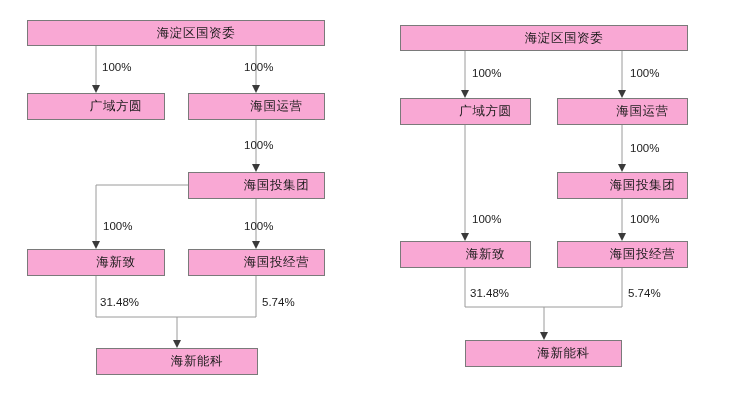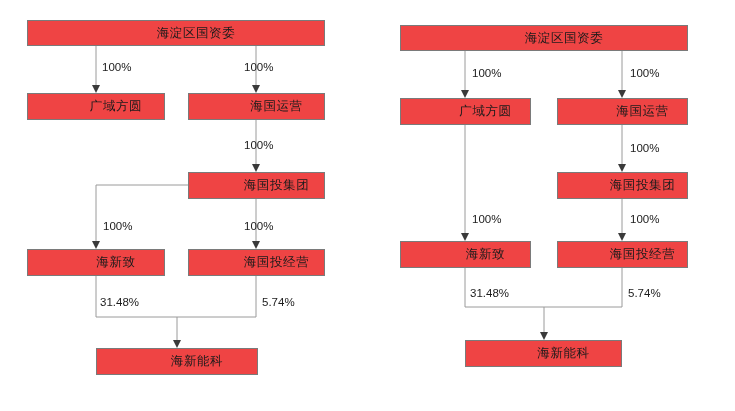--- a/index.html
+++ b/index.html
@@ -18,21 +18,21 @@
     position: absolute;
     left: 0;
     top: 0;
     width: 735px;
     height: 411px;
   }
   .node-box {
     position: absolute;
     box-sizing: border-box;
     border: 1px solid #7a7a7a;
-    background: #ef4444;
+    background: #f9a8d4;
     display: flex;
     align-items: center;
     justify-content: center;
     color: #1b1b1b;
     font-family: "Liberation Serif", serif;
     font-size: 12.5px;
     letter-spacing: 0.6px;
     white-space: nowrap;
     padding-left: 40px;
   }

